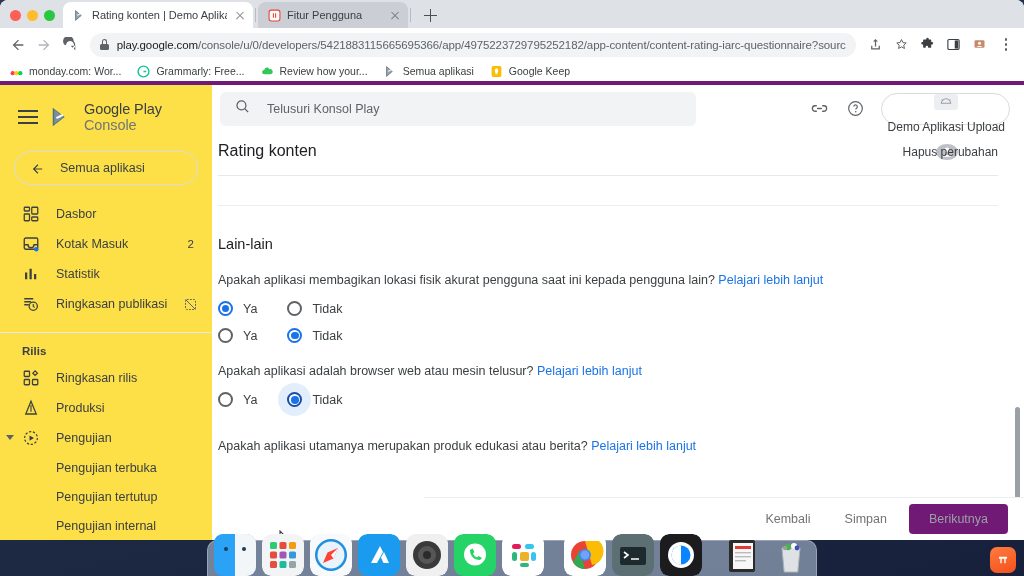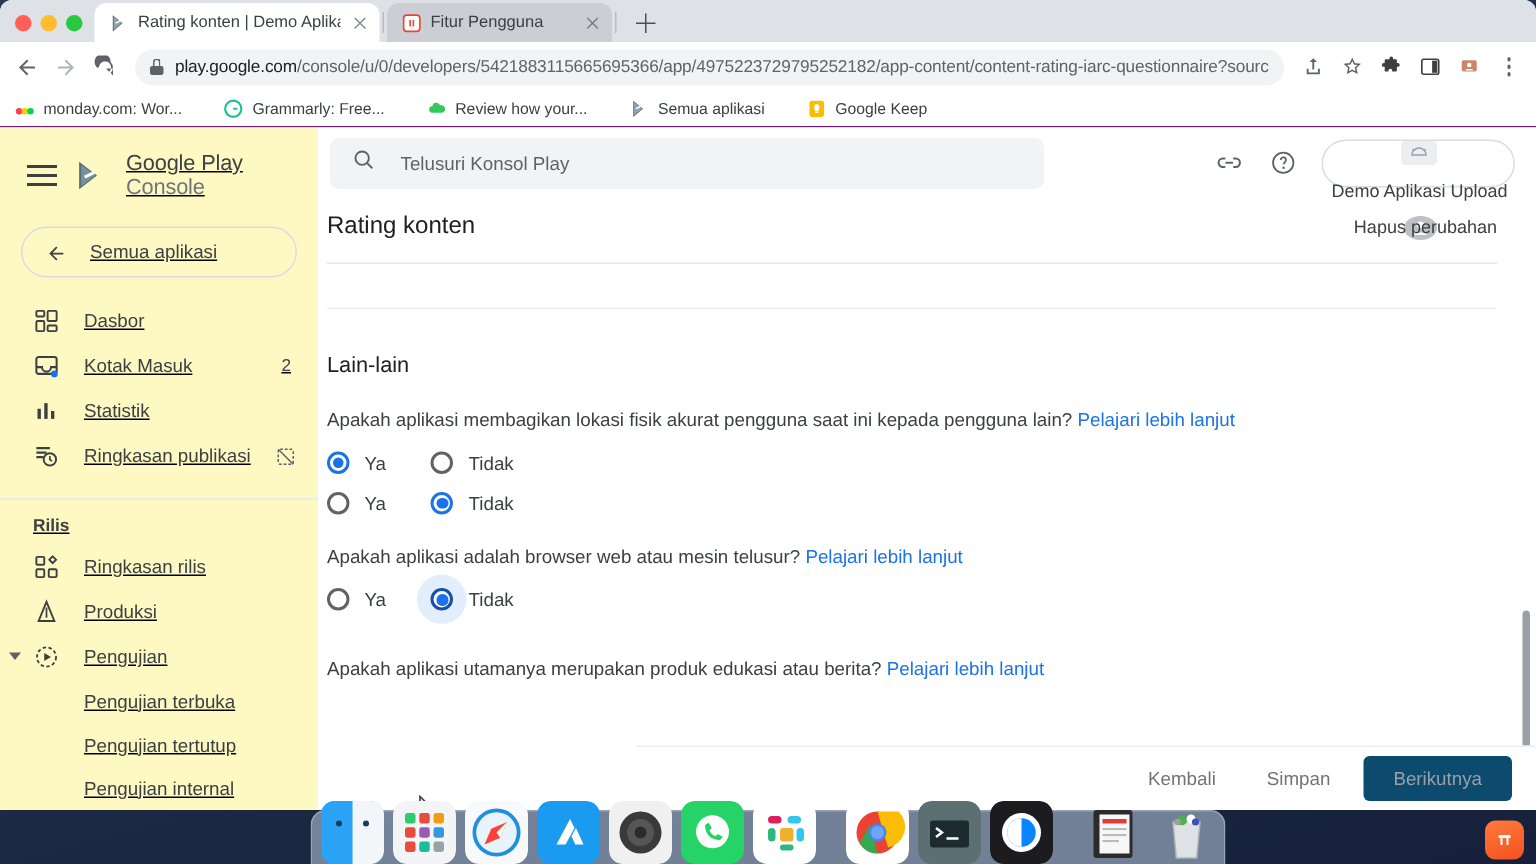--- a/index.html
+++ b/index.html
@@ -78,30 +78,30 @@
   .url { font-size: 11.5px; color: #202124; white-space: nowrap; overflow: hidden; letter-spacing: -0.1px; }
   .url .dim { color: #5f6368; }
   .tb-icons { display:flex; align-items:center; gap:2px; }
   .tb-ic { width: 24px; height: 24px; display:flex; align-items:center; justify-content:center; color:#5f6368; }
   .kebab { display:flex; flex-direction:column; gap:2.2px; align-items:center; }
   .kebab i { width:2.8px; height:2.8px; border-radius:50%; background:#5f6368; display:block; }
 
   
   .bookmarks {
     height: 24px; background: #ffffff; display:flex; align-items:center;
-    padding: 0 10px; gap: 28px; border-bottom: 1px solid #701a75;
+    padding: 0 10px; gap: 16px; border-bottom: 4px solid #701a75;
   }
   .bm { display:flex; align-items:center; gap:6px; font-size:10.5px; color:#3c4043; white-space:nowrap; }
   .bm-ic { width:13px; height:13px; flex:0 0 13px; border-radius:2px; display:block; }
 
   
   .page { position: relative; height: 455px; background: #ffffff; display:flex; overflow:hidden; }
 
   
-  .sidebar { width: 212px; flex: 0 0 212px; background:#fef9c3; padding-top: 6px; position:relative;text-decoration:underline; }
+  .sidebar { width: 212px; flex: 0 0 212px; background:#fde047; padding-top: 6px; position:relative; }
   .sb-head { display:flex; align-items:center; gap:12px; padding: 10px 0 10px 18px; }
   .hamburger { width:20px; height:14px; position:relative; flex:0 0 20px; }
   .hamburger i { position:absolute; left:0; width:20px; height:1.7px; background:#3c4043; }
   .hamburger i:nth-child(1){ top:0; } .hamburger i:nth-child(2){ top:6px; } .hamburger i:nth-child(3){ top:12px; }
   .gp-logo { width:22px; height:22px; flex:0 0 22px; }
   .gp-text { font-size:14.5px; color:#3c4043; letter-spacing:-0.1px; }
   .gp-text .light { color:#70757a; }
 
   .allapps {
     margin: 8px 14px 0 14px; height: 34px; border:1px solid #dadce0; border-radius:18px;
@@ -173,21 +173,21 @@
   .vscroll { position:absolute; right:4px; top:275px; width:5px; height:165px; background:#9aa0a6; border-radius:3px; }
 
   
   .footer {
     position:absolute; left:212px; right:0; bottom:0; height: 43px; background:#fff;
     border-top:1px solid #eceff1; display:flex; align-items:center; justify-content:flex-end;
     gap: 10px; padding-right: 16px;
   }
   .flat-btn { font-size:12.5px; color:#737373; padding: 7px 12px; border-radius:4px; }
   .next-btn {
-    font-size:12.5px; color:#9aa0a6; background:#0c4a6e; border-radius:4px; padding: 8px 20px;
+    font-size:12.5px; color:#9aa0a6; background:#701a75; border-radius:4px; padding: 8px 20px;
   }
 
   
   .dock {
     position:absolute; left:207px; bottom:0; width: 610px; height: 36px;
     background: rgba(190,205,225,.55);
     border-radius: 10px 10px 0 0;
     border: 1px solid rgba(255,255,255,.28); border-bottom:none;
     display:flex; align-items:flex-end; padding: 0 6px; gap: 6px;
   }

